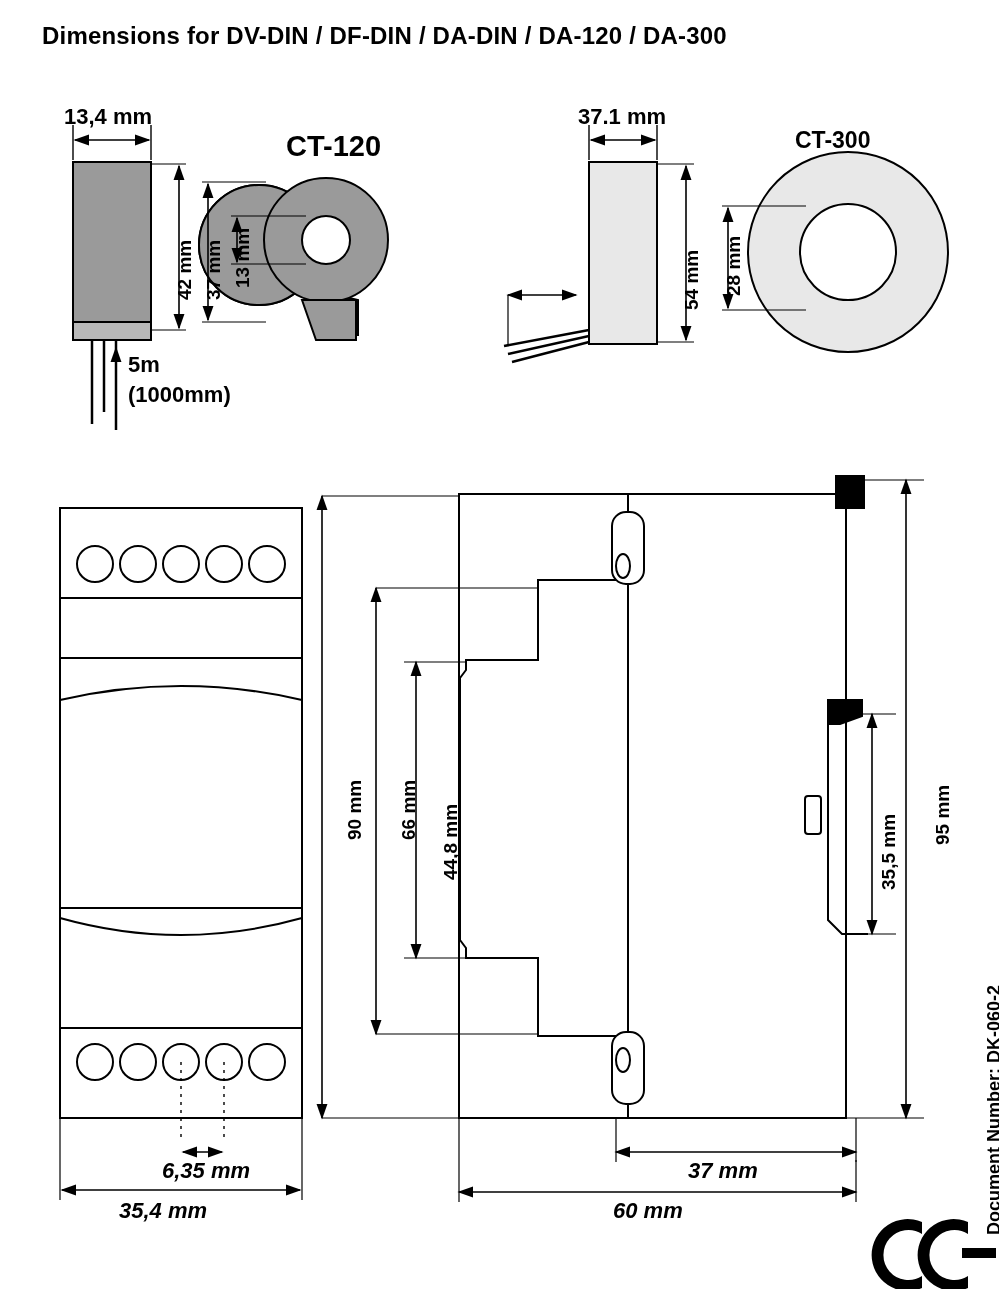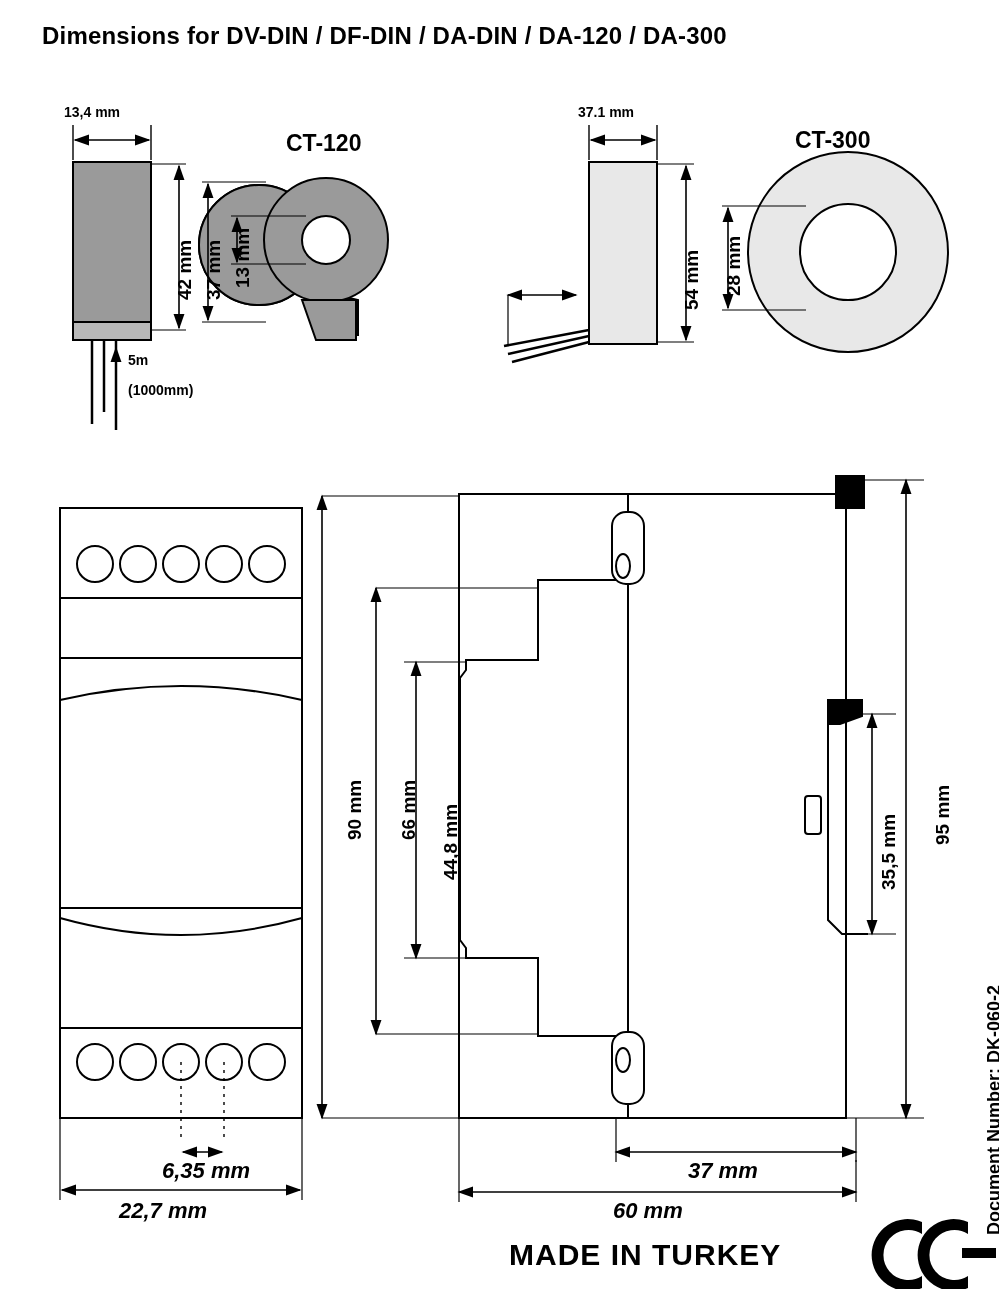--- a/index.html
+++ b/index.html
@@ -1,19 +1,19 @@
 <!DOCTYPE html>
 <html><head>
 <meta charset="utf-8">
 <style>
   html,body{margin:0;padding:0;background:#ffffff;}
   body{width:999px;height:1289px;position:relative;font-family:"Liberation Sans",sans-serif;color:#000;}
   .page{position:absolute;left:4px;top:0;width:999px;height:1289px;overflow:hidden;margin-left:12px;}
   .title{position:absolute;left:26px;top:22px;font-size:24px;font-weight:bold;letter-spacing:0.2px;white-space:nowrap;}
-  .lbl{position:absolute;font-size:14px;font-weight:bold;white-space:nowrap;}
+  .lbl{position:absolute;font-size:22px;font-weight:bold;white-space:nowrap;}
   .vlbl{position:absolute;font-size:19px;font-weight:bold;white-space:nowrap;transform-origin:left top;}
   .big{font-size:22px;font-style:italic;}
   svg{position:absolute;left:0;top:0;}
   .made{position:absolute;left:493px;top:1238px;font-size:30px;font-weight:bold;letter-spacing:1px;}
   .docnum{position:absolute;font-size:18px;font-weight:bold;white-space:nowrap;transform-origin:left top;}
 </style>
 </head>
 <body>
 
 <div class="page">
@@ -184,39 +184,38 @@
 
       <g stroke="none" fill="#000">
         <path d="M 906 1222 A 36 36 0 1 0 906 1288 L 906 1276 A 25 25 0 1 1 906 1234 Z"></path>
         <path d="M 952 1222 A 36 36 0 1 0 952 1288 L 952 1276 A 25 25 0 1 1 952 1234 Z"></path>
         <rect x="946" y="1248" width="34" height="10"></rect>
       </g>
     </g>
   </svg>
 
   <div class="lbl" style="left:48px;top:104px;">13,4 mm</div>
-  <div class="lbl" style="left:270px;top:130px;font-size:23px;">CT-120</div>
+  <div class="lbl" style="left:270px;top:130px;font-size:29px;">CT-120</div>
   <div class="vlbl" style="left:158px;top:300px;transform:rotate(-90deg);">42 mm</div>
   <div class="vlbl" style="left:187px;top:300px;transform:rotate(-90deg);">37 mm</div>
   <div class="vlbl" style="left:216px;top:288px;transform:rotate(-90deg);">13 mm</div>
   <div class="lbl" style="left:112px;top:352px;">5m</div>
   <div class="lbl" style="left:112px;top:382px;">(1000mm)</div>
 
   <div class="lbl" style="left:562px;top:104px;">37.1 mm</div>
   <div class="lbl" style="left:779px;top:127px;font-size:23px;">CT-300</div>
   <div class="vlbl" style="left:665px;top:310px;transform:rotate(-90deg);">54 mm</div>
   <div class="vlbl" style="left:707px;top:296px;transform:rotate(-90deg);">28 mm</div>
 
   <div class="vlbl" style="left:328px;top:840px;transform:rotate(-90deg);">90 mm</div>
   <div class="vlbl" style="left:382px;top:840px;transform:rotate(-90deg);">66 mm</div>
   <div class="vlbl" style="left:424px;top:880px;transform:rotate(-90deg);">44,8 mm</div>
   <div class="vlbl" style="left:862px;top:890px;transform:rotate(-90deg);">35,5 mm</div>
   <div class="vlbl" style="left:916px;top:845px;transform:rotate(-90deg);">95 mm</div>
 
   <div class="lbl big" style="left:146px;top:1158px;">6,35 mm</div>
-  <div class="lbl big" style="left:103px;top:1198px;">22,7 mm</div>
+  <div class="lbl big" style="left:103px;top:1198px;">35,4 mm</div>
   <div class="lbl big" style="left:672px;top:1158px;">37 mm</div>
   <div class="lbl big" style="left:597px;top:1198px;text-align:center;">60 mm</div>
 
-  <div class="made">MADE IN TURKEY</div>
   <div class="docnum" style="left:968px;top:1235px;transform:rotate(-90deg);">Document Number: DK-060-2</div>
 
 </div>
 
 </body></html>

